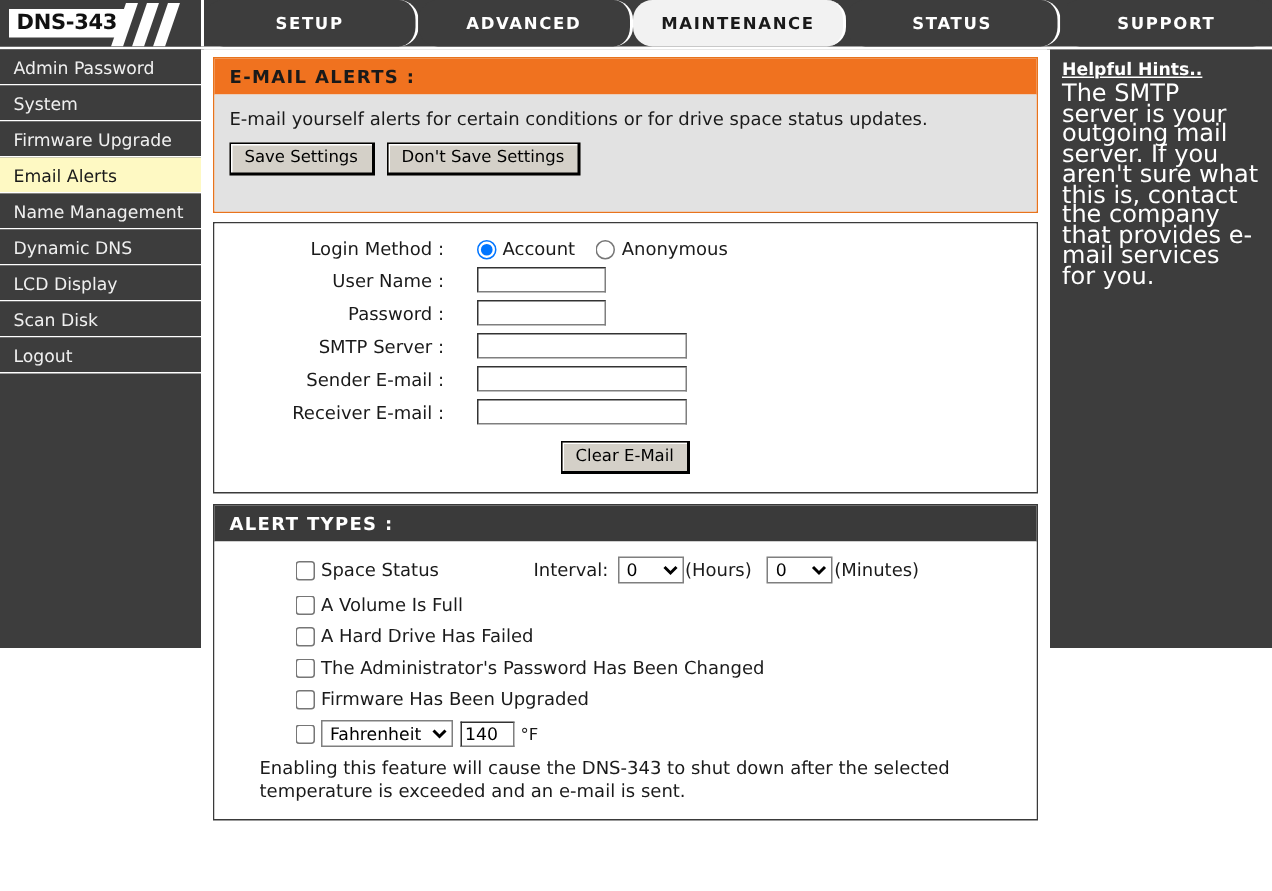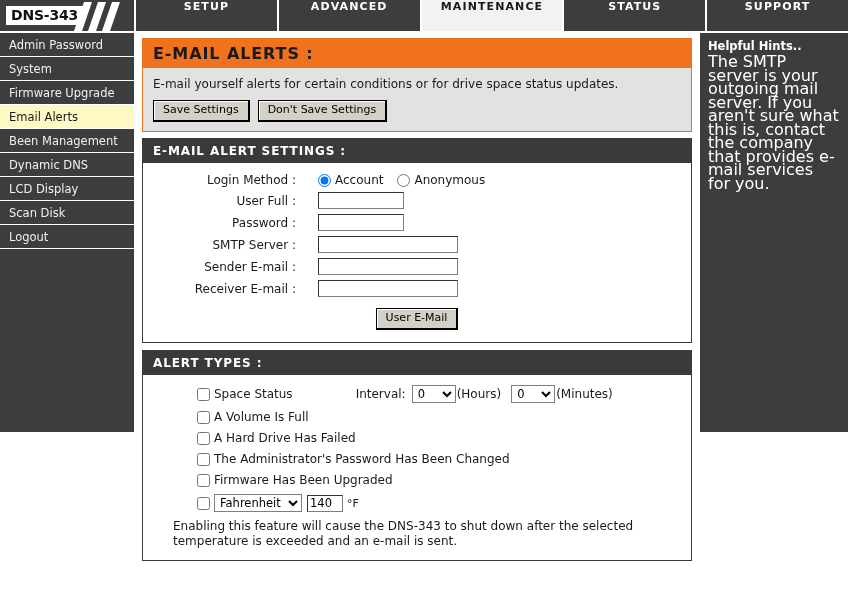--- a/index.html
+++ b/index.html
@@ -55,28 +55,30 @@
     width: 62px; height: 33px;
     z-index: 1;
   }
   .nav-tabs {
     display: flex;
     flex: 1 1 auto;
   }
   .nav-tab {
     flex: 1 1 0;
     display: flex;
+    align-items: center;
     justify-content: center;
     color: #ffffff;
     background: #3d3d3d;
     font-size: 11px;
     font-weight: bold;
     letter-spacing: 1.1px;
     border-right: 2px solid #ffffff;
     cursor: pointer;
+    border-radius: 13px;
   }
   .nav-tab:last-child { border-right: none; }
   .nav-tab.active {
     background: #f2f2f2;
     color: #1a1a1a;
   }
 
   
   .body-row {
     display: flex;
@@ -118,42 +120,43 @@
     flex: 0 0 150px;
     background: #3d3d3d;
     color: #ffffff;
     padding: 6px 8px 0 8px;
     border-left: 2px solid #ffffff;
   }
   .hints-title {
     font-size: 11.5px;
     font-weight: bold;
     margin-bottom: 2px;
+    text-decoration: underline;
   }
   .hints-text {
     font-size: 16px;
     line-height: 13.5px;
   }
 
   
   .panel-orange {
     border: 1px solid #e8731c;
     margin-bottom: 6px;
   }
   .panel-orange .panel-head {
     background: #f0721f;
     color: #1a1a1a;
-    font-size: 16px;
+    font-size: 12px;
     font-weight: bold;
     letter-spacing: 0.9px;
     padding: 5px 0 5px 10px;
   }
   .panel-orange .panel-body {
     background: #e2e2e2;
-    padding: 9px 10px 9px 10px;
+    padding: 9px 10px 24px 10px;
   }
   .intro-text {
     font-size: 12px;
     color: #1a1a1a;
     margin-bottom: 9px;
   }
   .btn-row { display: flex; gap: 8px; }
 
   .btn {
     background: #d4d0c8;
@@ -316,21 +319,21 @@
       <div class="side-item">
           <span>System</span>
         </div>
       <div class="side-item">
           <span>Firmware Upgrade</span>
         </div>
       <div class="side-item active">
           <span>Email Alerts</span>
         </div>
       <div class="side-item">
-          <span>Been Management</span>
+          <span>Name Management</span>
         </div>
       <div class="side-item">
           <span>Dynamic DNS</span>
         </div>
       <div class="side-item">
           <span>LCD Display</span>
         </div>
       <div class="side-item">
           <span>Scan Disk</span>
         </div>
@@ -346,39 +349,38 @@
         <div class="panel-body">
           <div class="intro-text">E-mail yourself alerts for certain conditions or for drive space status updates.</div>
           <div class="btn-row">
             <button class="btn">Save Settings</button>
             <button class="btn">Don't Save Settings</button>
           </div>
         </div>
       </div>
 
       <div class="panel-dark">
-        <div class="panel-head">E-MAIL ALERT SETTINGS :</div>
         <div class="panel-body">
 
           <div class="form-row">
             <div class="form-label">Login Method :</div>
             <div class="radio-wrap">
               <label class="opt">
                 <input type="radio" name="loginmethod" checked="" style="">
                 <span>Account</span>
               </label>
               <label class="opt">
                 <input type="radio" name="loginmethod" style="">
                 <span>Anonymous</span>
               </label>
             </div>
           </div>
 
           <div class="form-row">
-            <div class="form-label">User Full :</div>
+            <div class="form-label">User Name :</div>
             <input class="txt small" type="text" value="" style="">
           </div>
 
           <div class="form-row">
             <div class="form-label">Password :</div>
             <input class="txt small" type="password" value="" style="">
           </div>
 
           <div class="form-row">
             <div class="form-label">SMTP Server :</div>
@@ -389,21 +391,21 @@
             <div class="form-label">Sender E-mail :</div>
             <input class="txt wide" type="text" value="" style="">
           </div>
 
           <div class="form-row">
             <div class="form-label">Receiver E-mail :</div>
             <input class="txt wide" type="text" value="" style="">
           </div>
 
           <div class="test-row">
-            <button class="btn">User E-Mail</button>
+            <button class="btn">Clear E-Mail</button>
           </div>
 
         </div>
       </div>
 
       <div class="panel-dark">
         <div class="panel-head">ALERT TYPES :</div>
         <div class="panel-body">
 
           <div class="alert-row">

